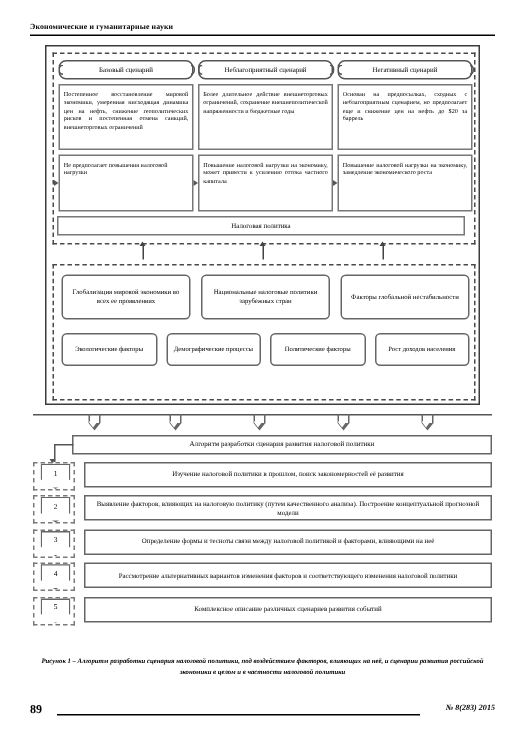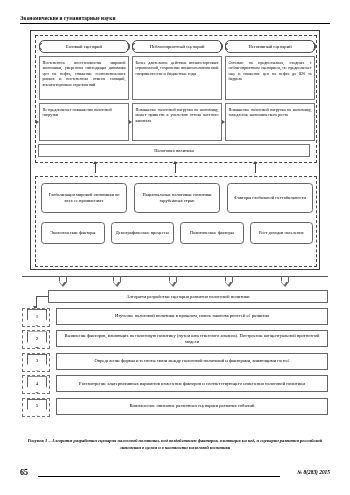--- a/index.html
+++ b/index.html
@@ -491,16 +491,16 @@
     <div class="step-num-wrap">
       <div class="step-num">5</div>
     </div>
     <div class="step-text">Комплексное описание различных сценариев развития событий</div>
   </div>
 </div>
 
 <div class="caption">Рисунок 1 – Алгоритм разработки сценария налоговой политики, под воздействием факторов, влияющих на неё, и сценарии развития российской экономики в целом и в частности налоговой политики</div>
 
 <div class="footer">
-  <div class="footer-page">65</div>
+  <div class="footer-page">89</div>
   <div class="footer-rule"></div>
   <div class="footer-issue">№ 8(283) 2015</div>
 </div>
 
 </body></html>

